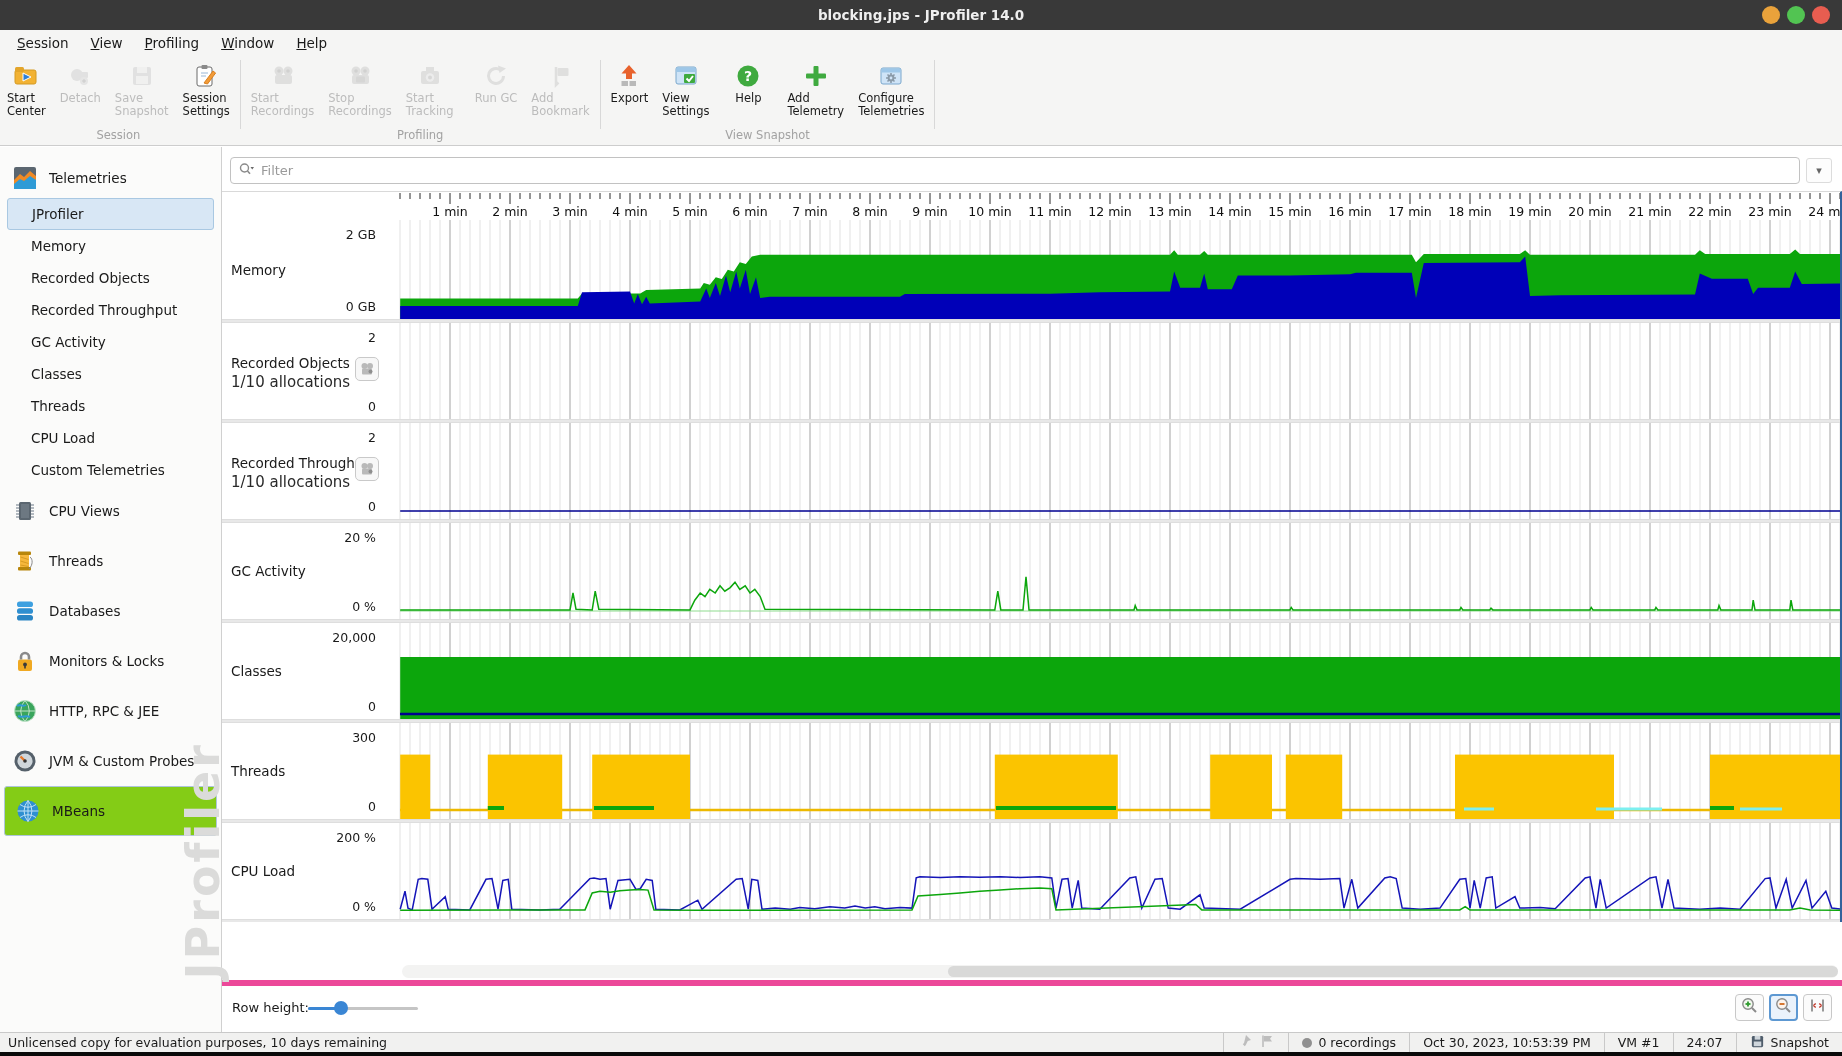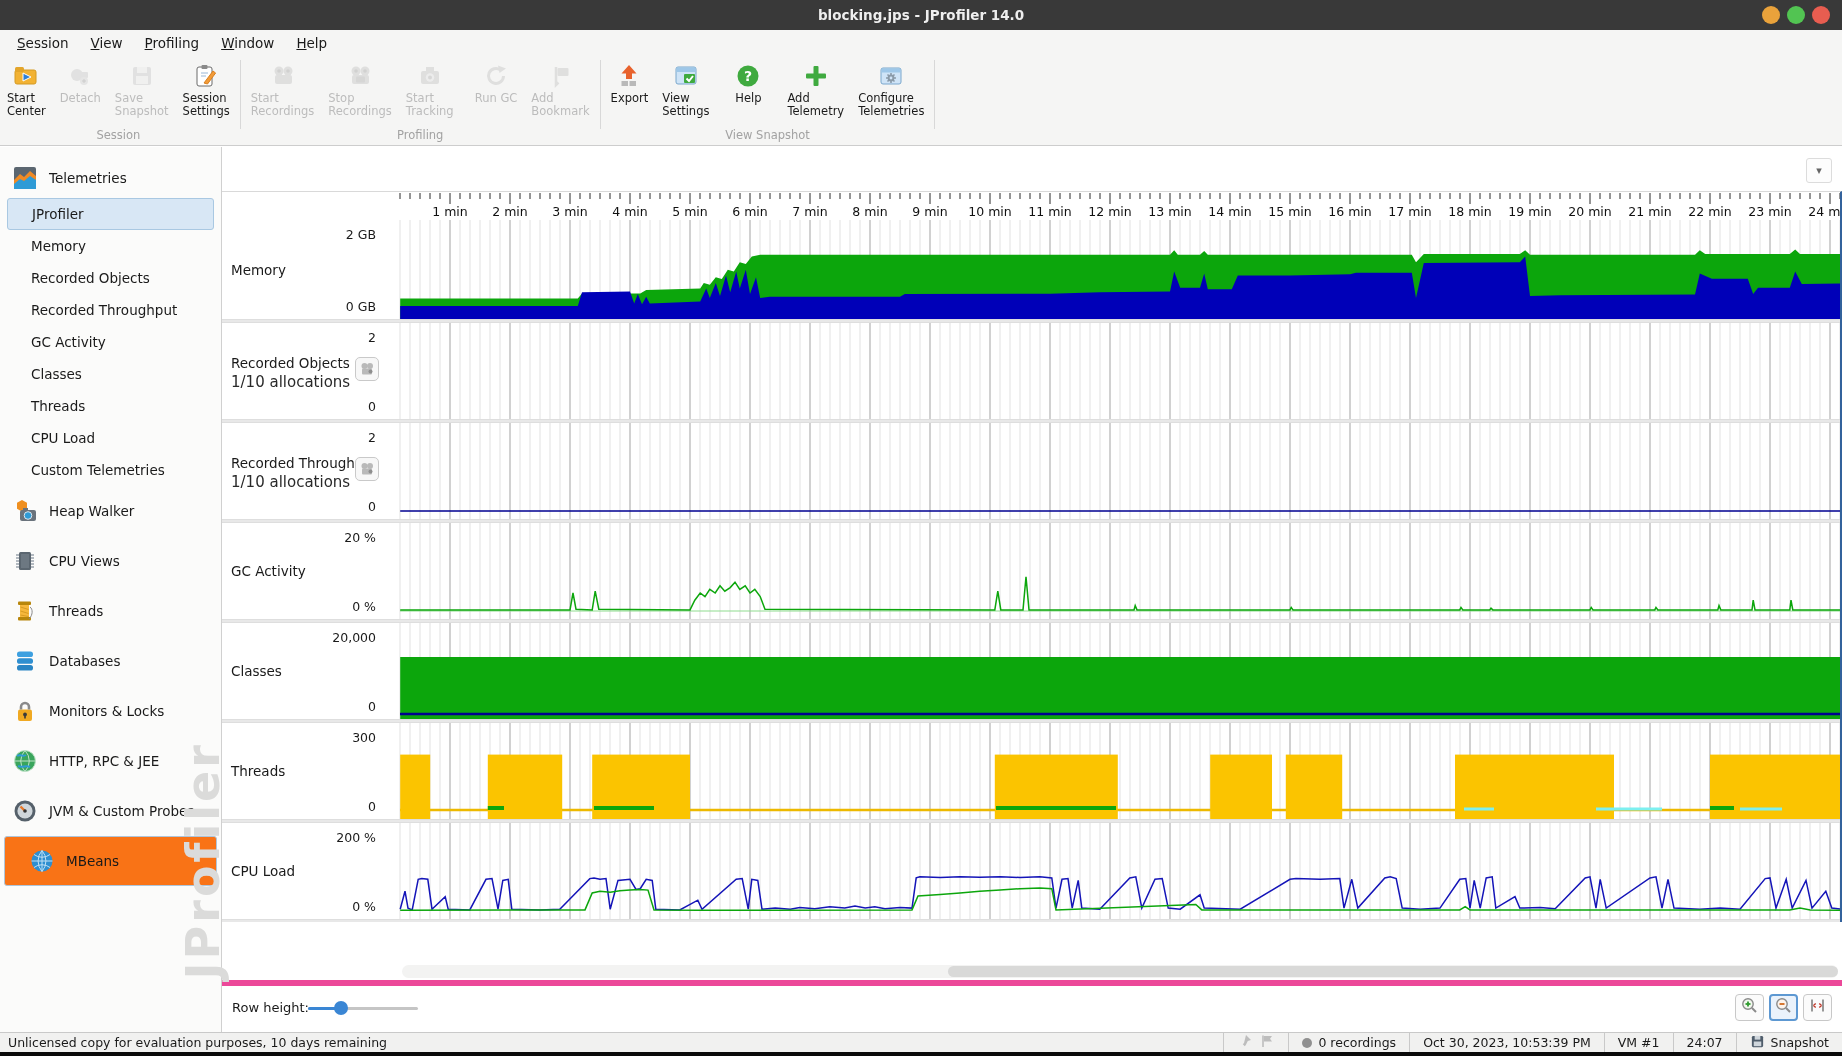--- a/index.html
+++ b/index.html
@@ -29,22 +29,22 @@
 .sidebar{position:absolute;left:0;top:147px;width:222px;height:885px;background:#fbfbfa;
   border-right:1px solid #d0d0d0;padding-top:11px;overflow:hidden}
 .side-section{position:relative;height:50px;display:flex;align-items:center;gap:12px;
   padding-left:13px;font-size:13.5px;z-index:2}
 .side-section.first{height:40px}
 .side-section .sicon{width:24px;height:24px;flex:0 0 24px}
 .side-child{position:relative;height:32px;display:flex;align-items:center;padding-left:31px;
   font-size:13.5px;z-index:2}
 .side-child.selected{background:#d8e7f5;border:1px solid #a9c8e2;border-radius:3px;
   margin:0 7px;padding-left:24px}
-.side-section.hovered{border:1px solid #aec5da;border-radius:3px;background:#f97316;
-  margin:0 4px;padding-left:25px}
+.side-section.hovered{border:1px solid #aec5da;border-radius:3px;background:#84cc16;
+  margin:0 4px;padding-left:11px}
 .watermark{position:absolute;left:176px;top:742px;z-index:4;writing-mode:vertical-rl;
   transform:rotate(180deg);font-size:46px;font-weight:bold;color:#dbdbda;letter-spacing:3px}
 .main{position:absolute;left:222px;top:147px;width:1620px;height:885px;background:#fff}
 .filterbar{position:absolute;left:0;top:0;width:100%;height:44px;background:#fff}
 .filter-input{position:absolute;left:8px;top:10px;right:42px;height:27px;border:1px solid #c2c2c2;
   border-radius:4px;background:#fff;display:flex;align-items:center;gap:6px;padding:0 8px;font-size:13px}
 .filter-ph{color:#9a9a9a}
 .filter-dd{position:absolute;right:10px;top:11px;width:26px;height:25px;border:1px solid #dcdcdc;
   border-radius:3px;display:flex;align-items:center;justify-content:center;color:#666;font-size:11px;background:#fdfdfd}
 .chartview{position:absolute;left:0;top:44px;width:1620px;height:731px;border-top:1px solid #d9d9d9;
@@ -302,29 +302,20 @@
         <span>Threads</span>
       </div>
       <div class="side-child">
         <span>CPU Load</span>
       </div>
       <div class="side-child">
         <span>Custom Telemetries</span>
       </div>
       <div class="side-section">
         <span class="sicon"><svg width="24" height="24" viewBox="0 0 24 24">
-            <polygon points="9,1 14,3.8 14,9.8 9,12.6 4,9.8 4,3.8" fill="#ef8f1f"></polygon>
-            <rect x="10" y="9" width="5" height="3" fill="#6a737c"></rect>
-            <rect x="7" y="11" width="16" height="11" rx="2" fill="#6a737c"></rect>
-            <circle cx="15" cy="16.5" r="3.8" fill="#2f9bd6" stroke="#dce8f0"></circle>
-          </svg></span>
-        <span>Heap Walker</span>
-      </div>
-      <div class="side-section">
-        <span class="sicon"><svg width="24" height="24" viewBox="0 0 24 24">
             <rect x="6" y="3" width="12" height="18" rx="1.5" fill="#5b6670"></rect>
             <rect x="8" y="5" width="8" height="14" fill="#6d7882"></rect>
             <path d="M3 6h3M3 9h3M3 12h3M3 15h3M3 18h3M18 6h3M18 9h3M18 12h3M18 15h3M18 18h3" stroke="#9aa4ad" stroke-width="1.6"></path>
           </svg></span>
         <span>CPU Views</span>
       </div>
       <div class="side-section">
         <span class="sicon"><svg width="24" height="24" viewBox="0 0 24 24">
             <rect x="5" y="2.5" width="13" height="3.5" rx="1" fill="#b8860b"></rect>
             <rect x="5" y="18" width="13" height="3.5" rx="1" fill="#b8860b"></rect>
@@ -373,20 +364,30 @@
             <circle cx="12" cy="12" r="10.5" fill="#2f8fd0"></circle>
             <path d="M1.5 12h21M12 1.5v21M4 5.5a13 13 0 0 0 16 0M4 18.5a13 13 0 0 1 16 0M12 1.5a16 16 0 0 1 0 21M12 1.5a16 16 0 0 0 0 21" stroke="#bfe0f5" fill="none"></path>
           </svg></span>
         <span>MBeans</span>
       </div>
     </div>
   <div class="watermark">JProfiler</div>
 
   <div class="main">
     <div class="filterbar">
+      <div class="filter-input">
+        <span>
+          <svg width="16" height="14" viewBox="0 0 16 14">
+              <circle cx="5.5" cy="6" r="4" fill="none" stroke="#8a8a8a" stroke-width="1.4"></circle>
+              <line x1="8.5" y1="9" x2="11" y2="11.8" stroke="#8a8a8a" stroke-width="1.6"></line>
+              <polygon points="11.5,5 15,5 13.25,7.4" fill="#6a6a6a"></polygon>
+            </svg>
+        </span>
+        <span class="filter-ph">Filter</span>
+      </div>
       <div class="filter-dd">
         <span>▾</span>
       </div>
     </div>
     <div class="chartview" id="chartview">
         <div class="rowline">
           <div class="labelcol" style="height: 28px;"></div>
           <div class="plotcol" style="height: 28px;">
             <svg width="1455" height="28" viewBox="0 0 1455 28" style="display:block">
               <line x1="15" y1="1" x2="15" y2="7" stroke="#2a2a2a" stroke-width="1"></line>

